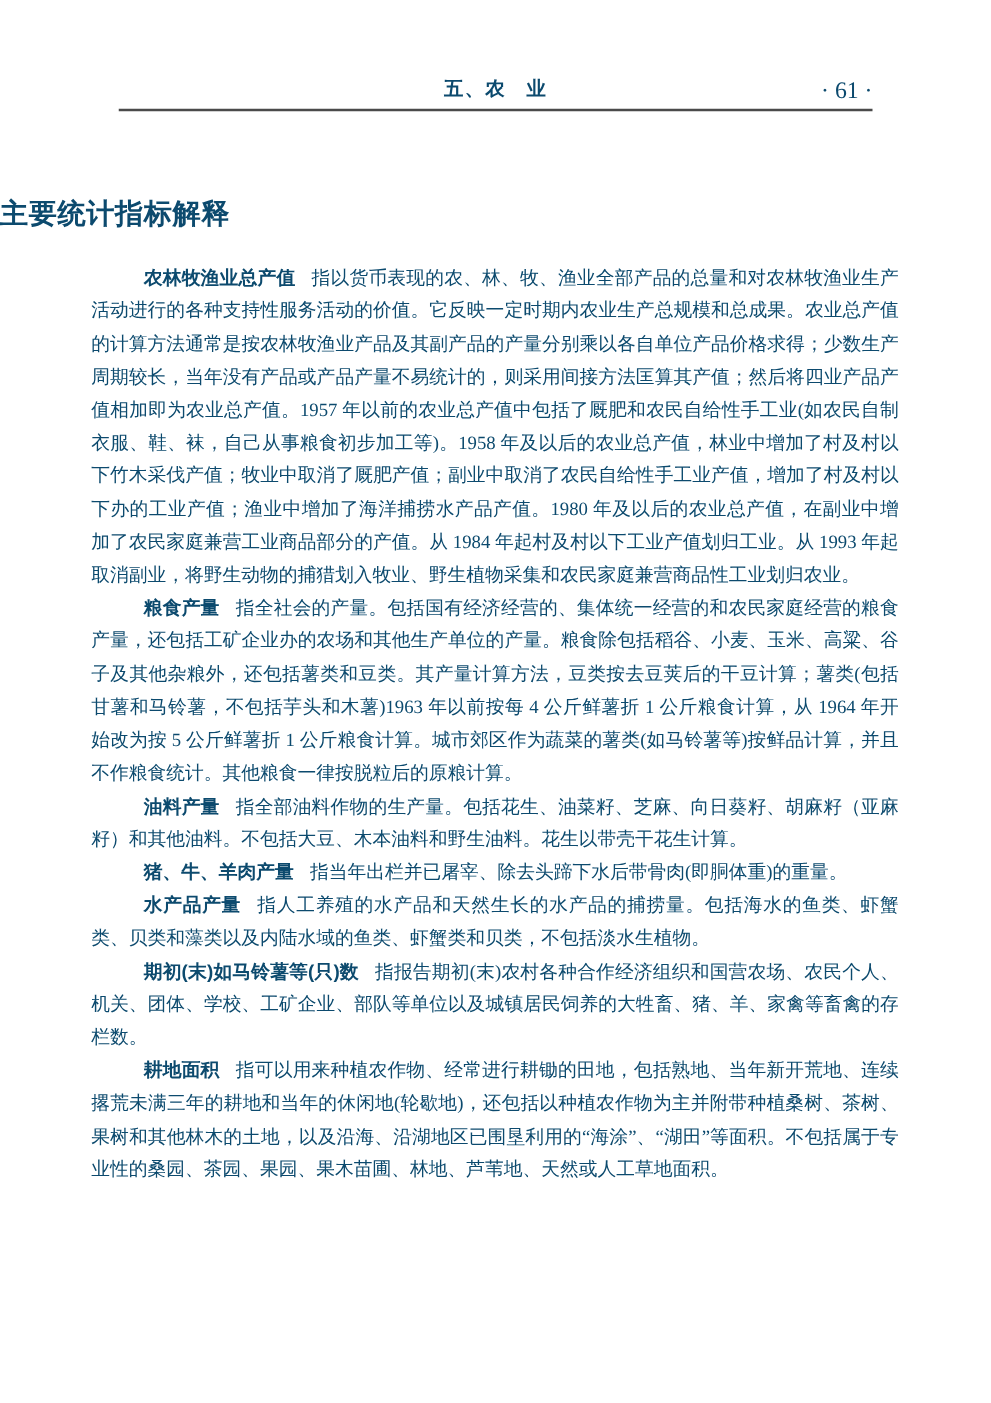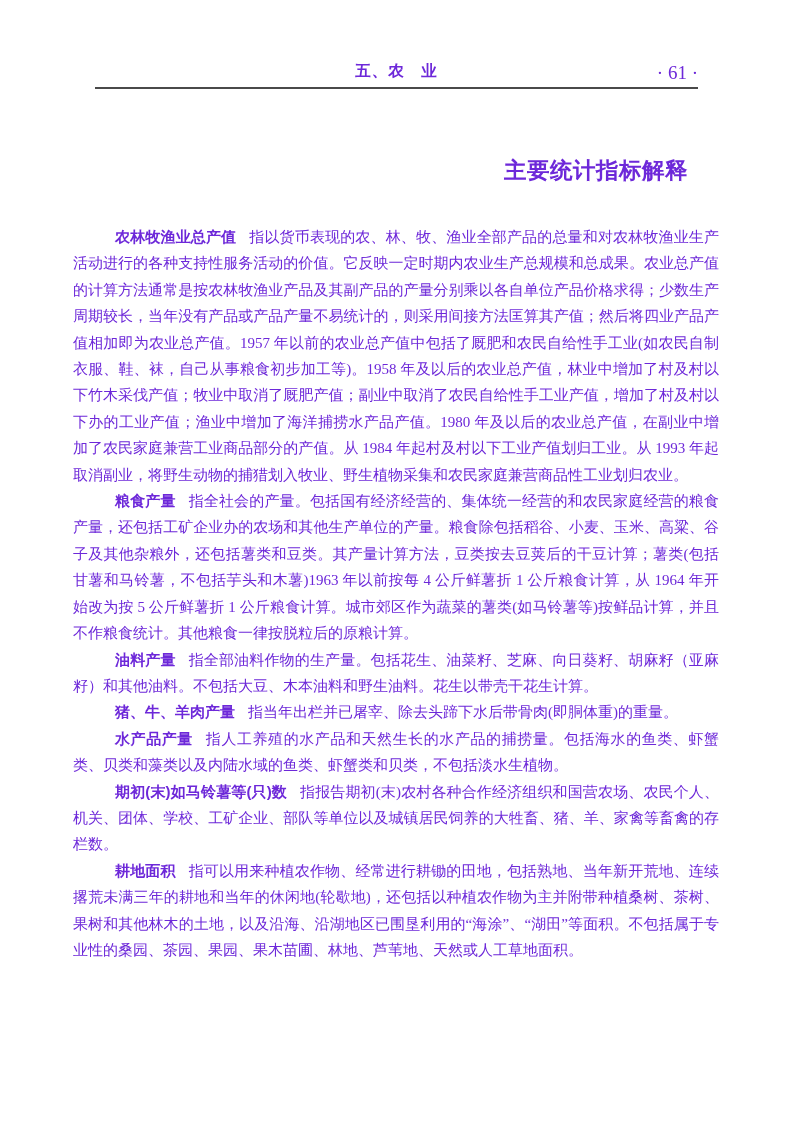--- a/index.html
+++ b/index.html
@@ -5,21 +5,21 @@
   html, body {
     margin: 0;
     padding: 0;
     background: #ffffff;
   }
   .page {
     position: relative;
     width: 793px;
     height: 1122px;
     background: #ffffff;
-    color: #6d28d9;
+    color: #0c4a6e;
     font-family: "Liberation Serif", "DejaVu Serif", serif;
     overflow: hidden;
   }
   
   .running-header {
     position: absolute;
     top: 61px;
     left: 95px;
     width: 603px;
     height: 22px;
@@ -48,29 +48,29 @@
     height: 2px;
     background: #4a4a4a;
   }
   
   .doc-title {
     position: absolute;
     top: 155px;
     left: 0;
     width: 688px;
     margin: 0;
-    text-align: right;
+    text-align: left;
     font-size: 22.5px;
     font-weight: bold;
     letter-spacing: 0.5px;
   }
   
   .doc-body {
     position: absolute;
-    top: 224px;
+    top: 210px;
     left: 73px;
     width: 646px;
     font-size: 15px;
     line-height: 26.4px;
     text-align: justify;
     text-justify: inter-ideograph;
   }
   .para {
     margin: 0;
     padding: 0;

